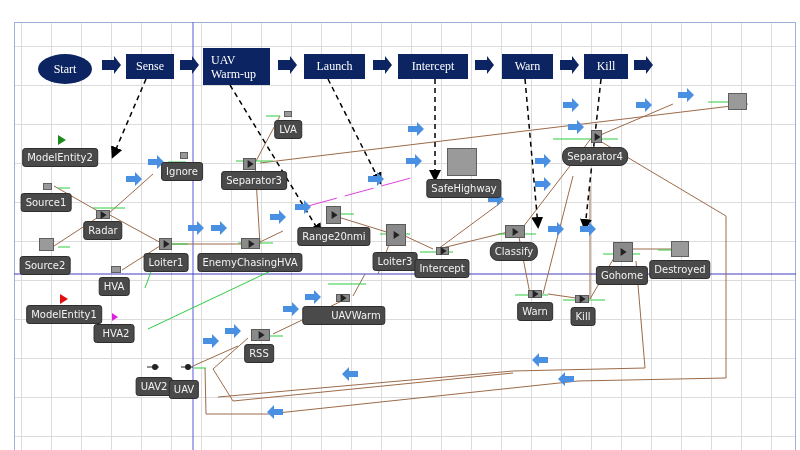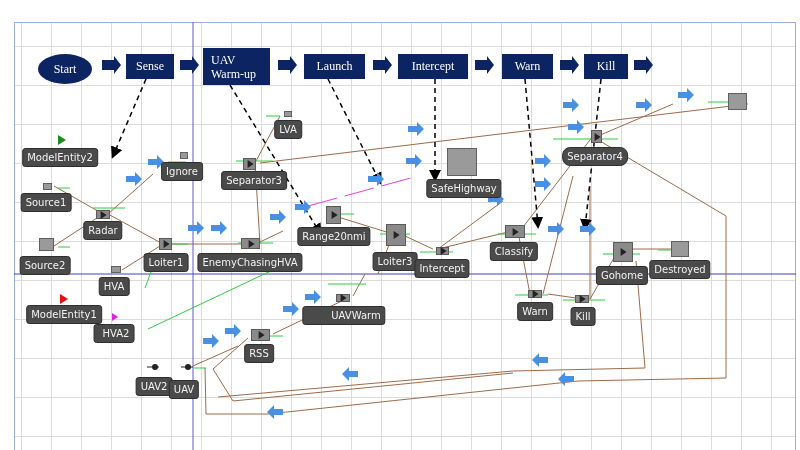--- a/index.html
+++ b/index.html
@@ -217,21 +217,21 @@
   <div class="label" style="left:158px;top:237px;">Loiter1</div>
   <div class="label" style="left:56px;top:289px;">ModelEntity1</div>
   <div class="label" style="left:106px;top:308px;padding-left:8px;">HVA2</div>
   <div class="label" style="left:280px;top:104px;">LVA</div>
   <div class="label" style="left:246px;top:155px;">Separator3</div>
   <div class="label" style="left:242px;top:237px;">EnemyChasingHVA</div>
   <div class="label" style="left:326px;top:211px;">Range20nmi</div>
   <div class="label" style="left:387px;top:236px;">Loiter3</div>
   <div class="label" style="left:456px;top:163px;">SafeHighway</div>
   <div class="label" style="left:434px;top:243px;">Intercept</div>
-  <div class="label" style="left:506px;top:226px;">Classify</div>
+  <div class="label" style="left:506px;top:226px;border-radius:8px;">Classify</div>
   <div class="label" style="left:587px;top:131px;border-radius:8px;">Separator4</div>
   <div class="label" style="left:614px;top:250px;">Gohome</div>
   <div class="label" style="left:672px;top:244px;">Destroyed</div>
   <div class="label" style="left:527px;top:286px;">Warn</div>
   <div class="label" style="left:575px;top:291px;">Kill</div>
   <div class="label" style="left:336px;top:290px;padding-left:28px;">UAVWarm</div>
   <div class="label" style="left:251px;top:328px;">RSS</div>
   <div class="label" style="left:146px;top:361px;">UAV2</div>
   <div class="label" style="left:176px;top:364px;">UAV</div>
 </div>

